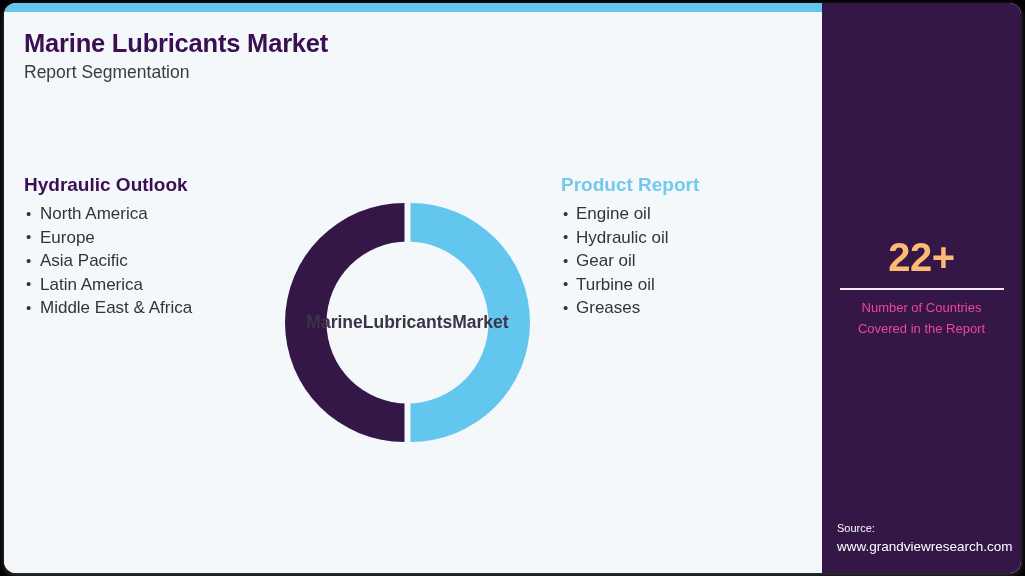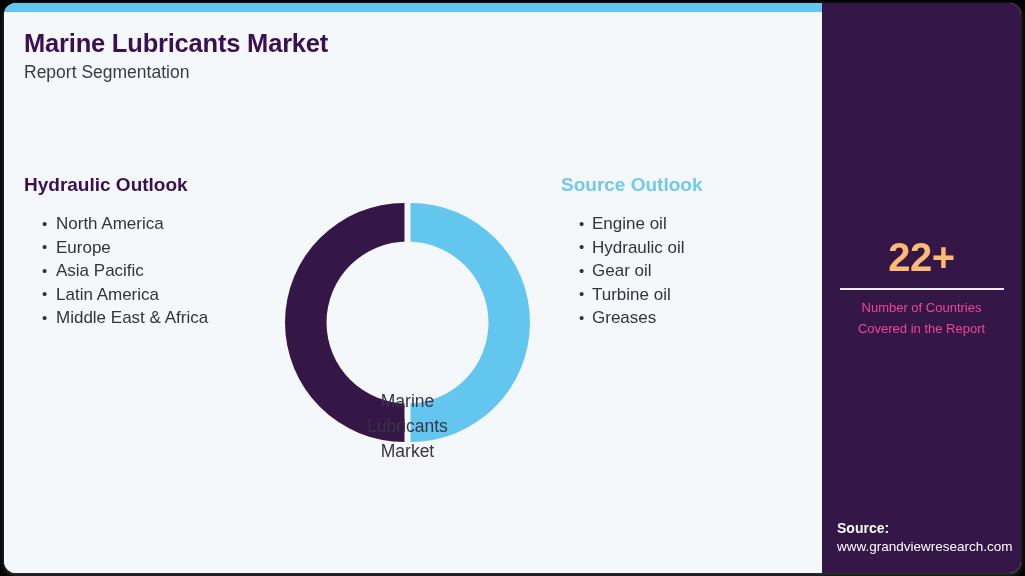--- a/index.html
+++ b/index.html
@@ -85,21 +85,21 @@
     font-size: 19px;
     font-weight: bold;
     margin: 0 0 6px 0;
     white-space: nowrap;
   }
   .outlook.left  .outlook-heading { color: #3b0f52; }
   .outlook.right .outlook-heading { color: #71c9ee; }
 
   .outlook ul {
     list-style: none;
-    margin: 16px;
+    margin: 0;
     padding: 0;
   }
   .outlook li {
     font-size: 17px;
     color: #33333c;
     line-height: 23.5px;
     white-space: nowrap;
     position: relative;
     padding-left: 16px;
   }
@@ -123,24 +123,25 @@
   }
   .donut-wrap svg { display: block; }
 
   .donut-center-text {
     position: absolute;
     left: 0;
     top: 0;
     width: 283px;
     height: 283px;
     display: flex;
-    flex-direction: column;
+    flex-direction: row;
     align-items: center;
-    justify-content: flex-end;
+    justify-content: center;
     pointer-events: none;
+    font-weight: bold;
   }
   .donut-center-text span {
     display: block;
     font-size: 17.5px;
     line-height: 25px;
     color: #3a3446;
     text-align: center;
     white-space: nowrap;
   }
 
@@ -208,22 +209,22 @@
   }
 
   .source-block {
     position: absolute;
     left: 15px;
     bottom: 17px;
     width: 184px;
     text-align: left;
   }
   .source-title {
-    font-size: 14px;
-    font-weight: bold;
+    font-size: 11px;
+    font-weight: normal;
     color: #ffffff;
     line-height: 18px;
   }
   .source-url {
     font-size: 13.5px;
     color: #ffffff;
     line-height: 19px;
     white-space: nowrap;
   }
 </style>
@@ -261,21 +262,21 @@
           <circle cx="141.5" cy="141.5" r="81" fill="#f4f8fa"></circle>
         </svg>
         <div class="donut-center-text">
           <span>Marine</span>
           <span>Lubricants</span>
           <span>Market</span>
         </div>
       </div>
 
       <div class="outlook right">
-        <div class="outlook-heading">Source Outlook</div>
+        <div class="outlook-heading">Product Report</div>
         <ul>
           <li>Engine oil</li>
           <li>Hydraulic oil</li>
           <li>Gear oil</li>
           <li>Turbine oil</li>
           <li>Greases</li>
         </ul>
       </div>
 
     </div>

